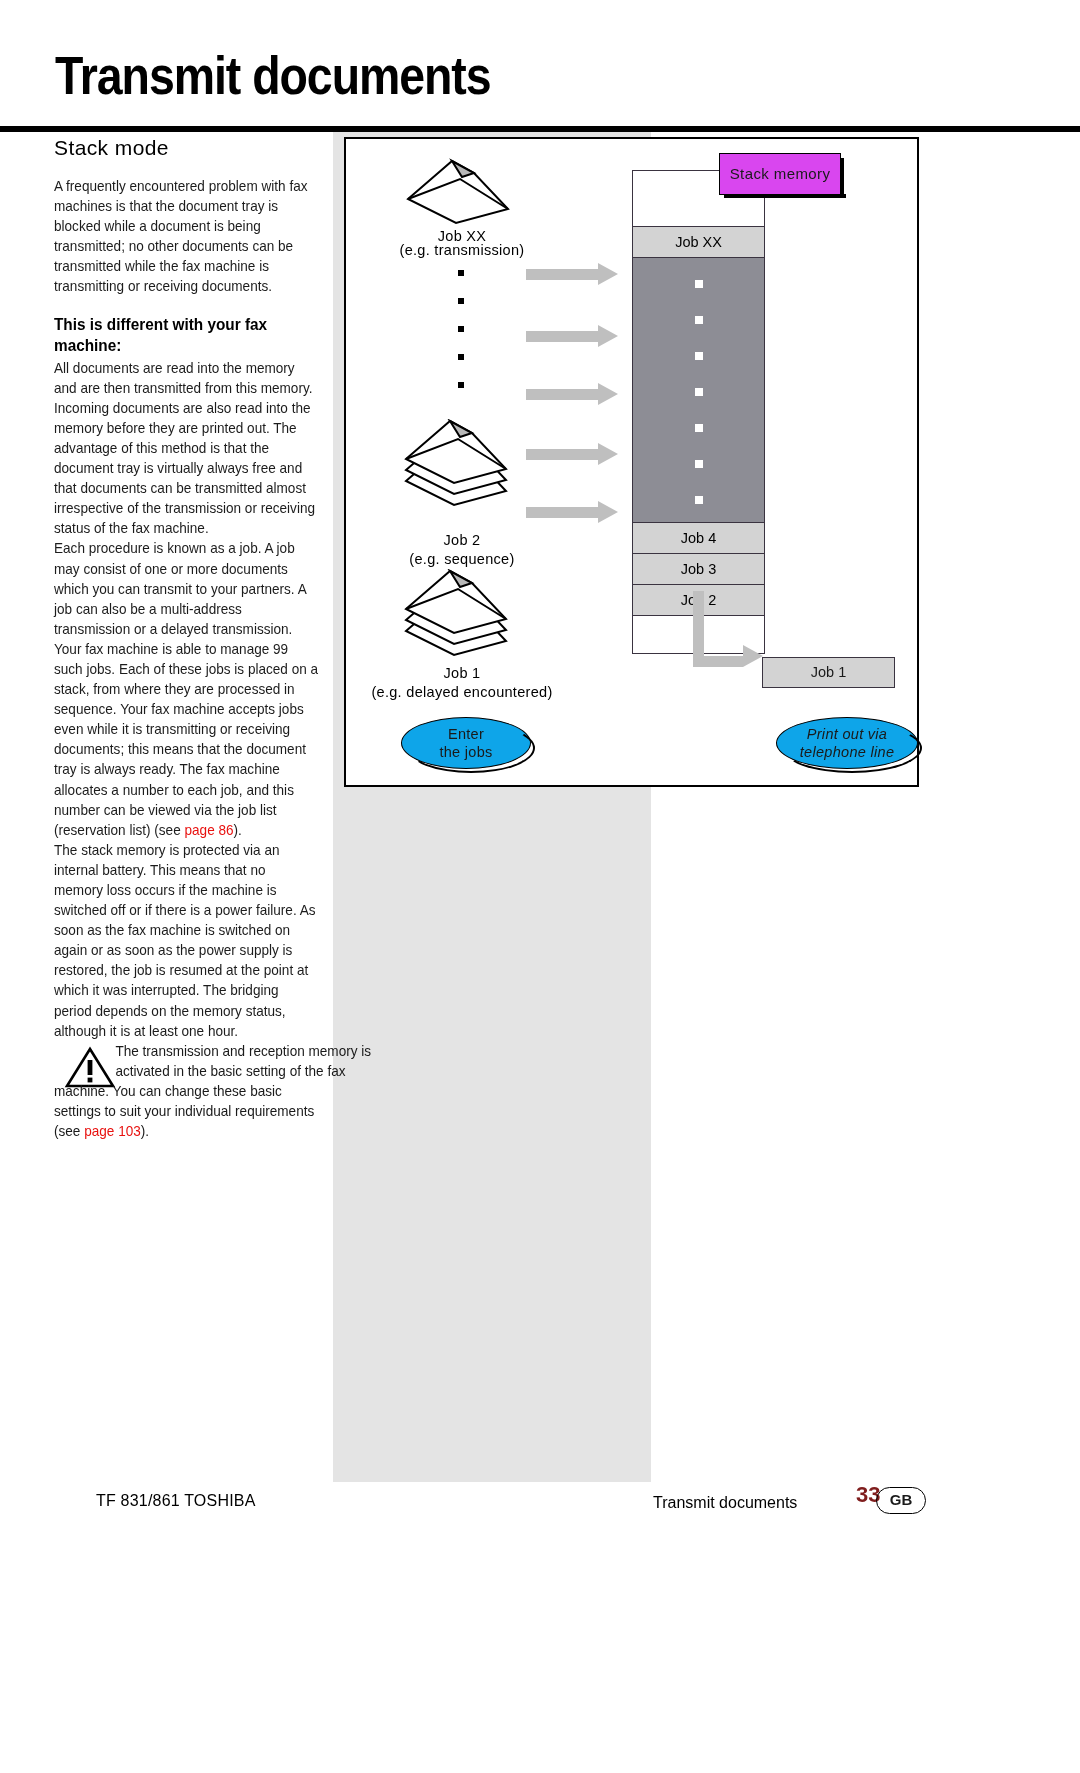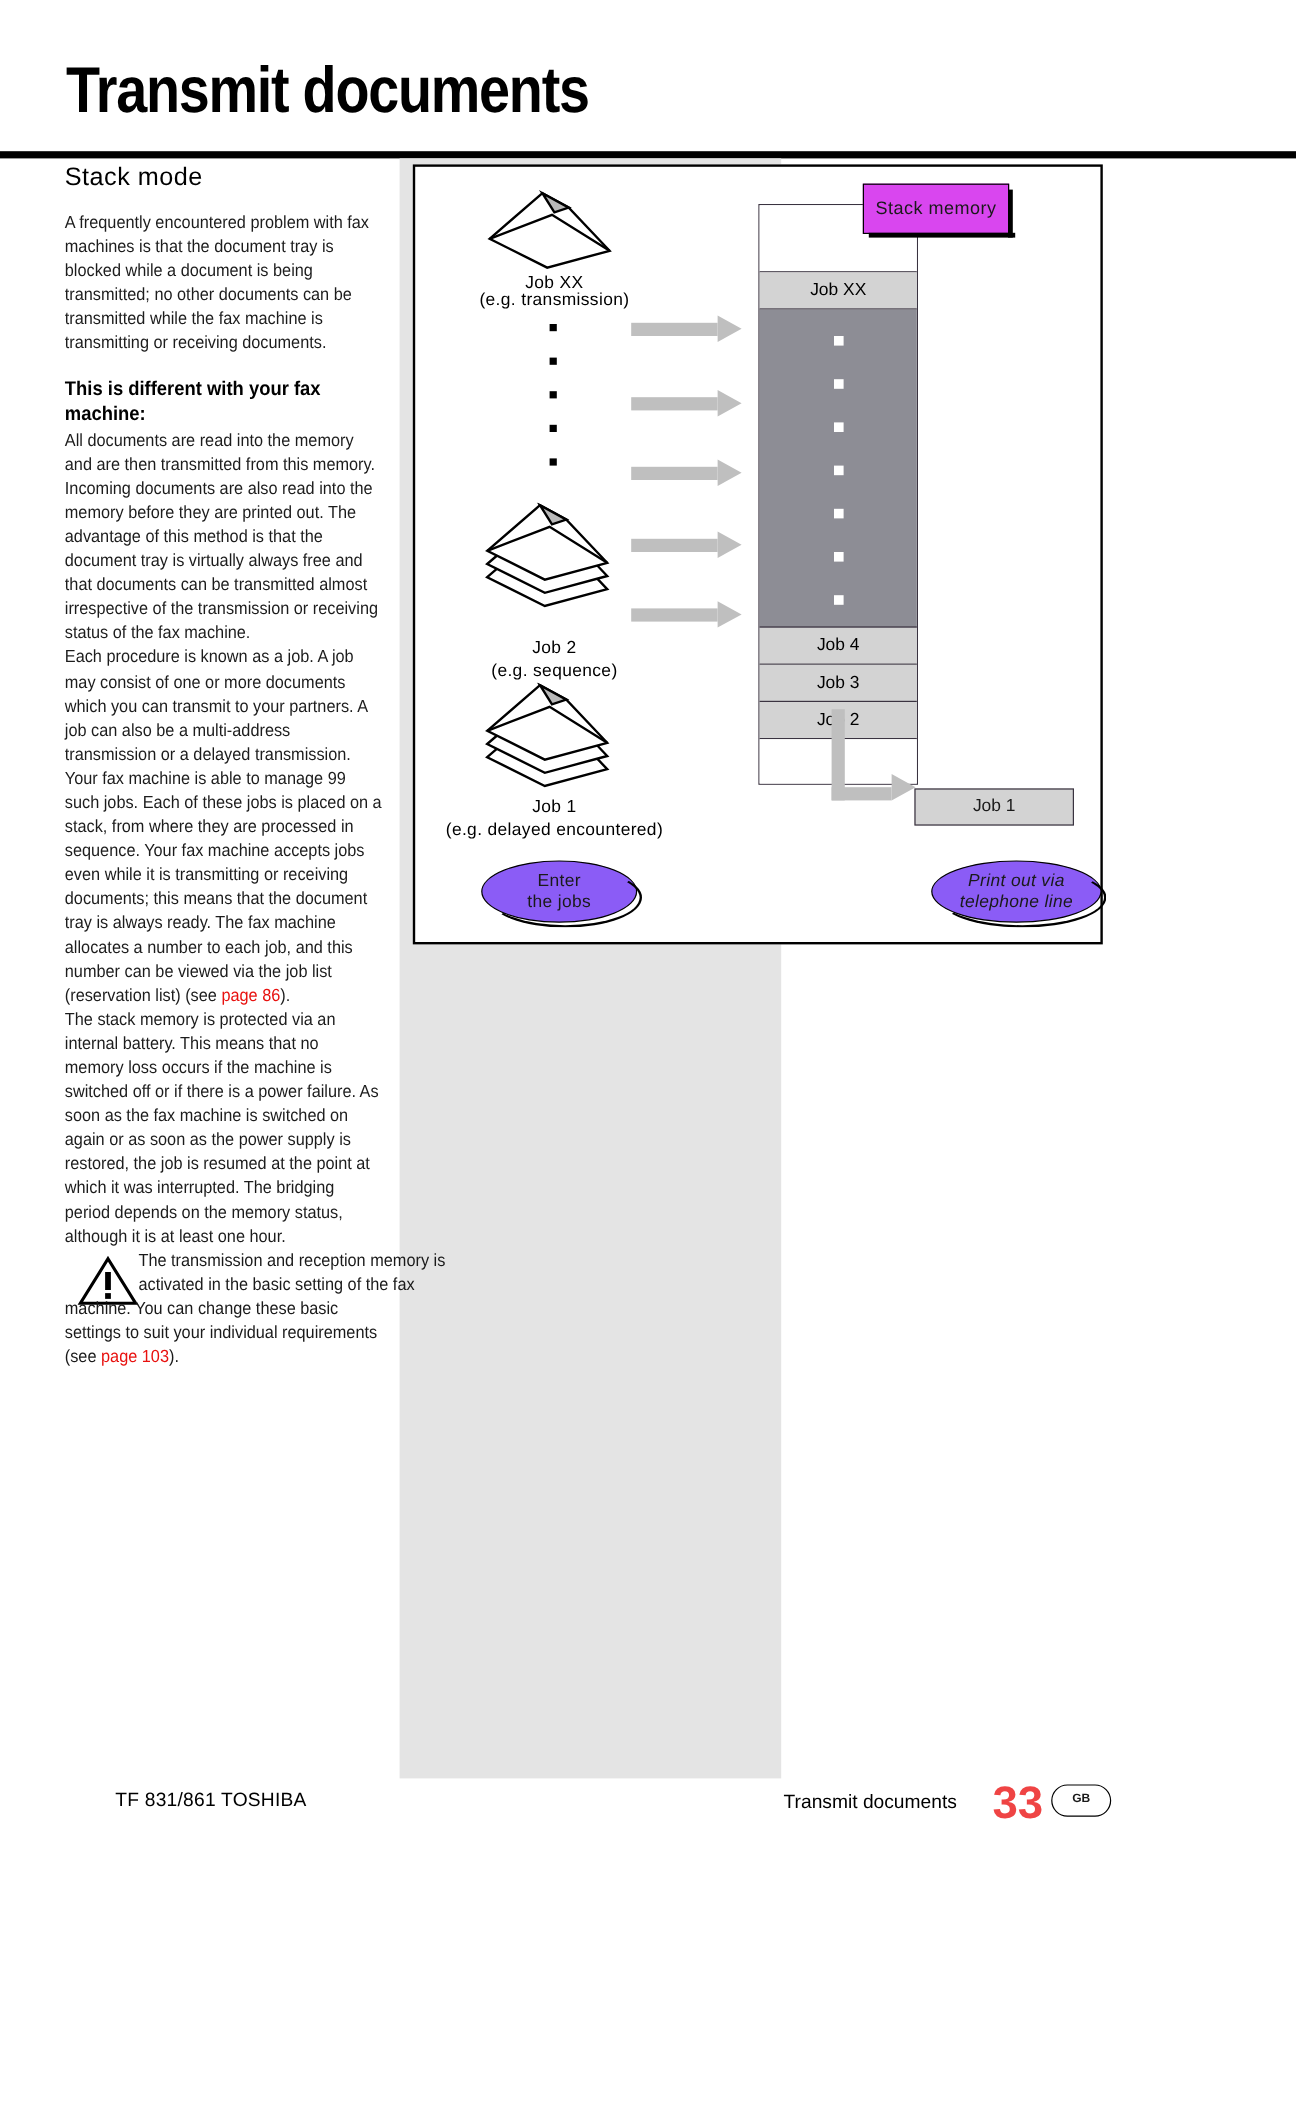--- a/index.html
+++ b/index.html
@@ -298,21 +298,21 @@
     line-height: 29px;
     font-size: 14.5px;
     font-family: "Liberation Sans Narrow", "Liberation Sans", sans-serif;
   }
 
   
   .oval {
     position: absolute;
     border: 1.5px solid #000;
     border-radius: 50%;
-    background: #8b5cf6;
+    background: #0ea5e9;
     text-align: center;
     font-size: 14.5px;
     line-height: 18px;
     font-family: "Liberation Sans Narrow", "Liberation Sans", sans-serif;
     display: flex;
     flex-direction: column;
     align-items: center;
     justify-content: center;
     letter-spacing: 0.3px;
     z-index: 4;
@@ -348,39 +348,39 @@
   .footer-mid {
     position: absolute;
     left: 653px;
     top: 1494px;
     font-size: 16px;
     font-family: "Liberation Sans Narrow", "Liberation Sans", sans-serif;
     color: #000;
   }
   .footer-page {
     position: absolute;
-    left: 827px;
+    left: 856px;
     top: 1482px;
-    font-size: 38px;
+    font-size: 22px;
     font-weight: bold;
     font-family: "Liberation Sans Narrow", "Liberation Sans", sans-serif;
-    color: #ef4444;
+    color: #7f1d1d;
   }
   .footer-gb {
     position: absolute;
     left: 876px;
     top: 1487px;
     width: 50px;
     height: 27px;
     border: 1.6px solid #000;
     border-radius: 14px;
     box-sizing: border-box;
     text-align: center;
     line-height: 24px;
-    font-size: 10px;
+    font-size: 15px;
     font-weight: bold;
     font-family: "Liberation Sans Narrow", "Liberation Sans", sans-serif;
   }
 </style>
 </head>
 <body>
 
 <div class="page">
 
   <div class="page-title">Transmit documents</div>

